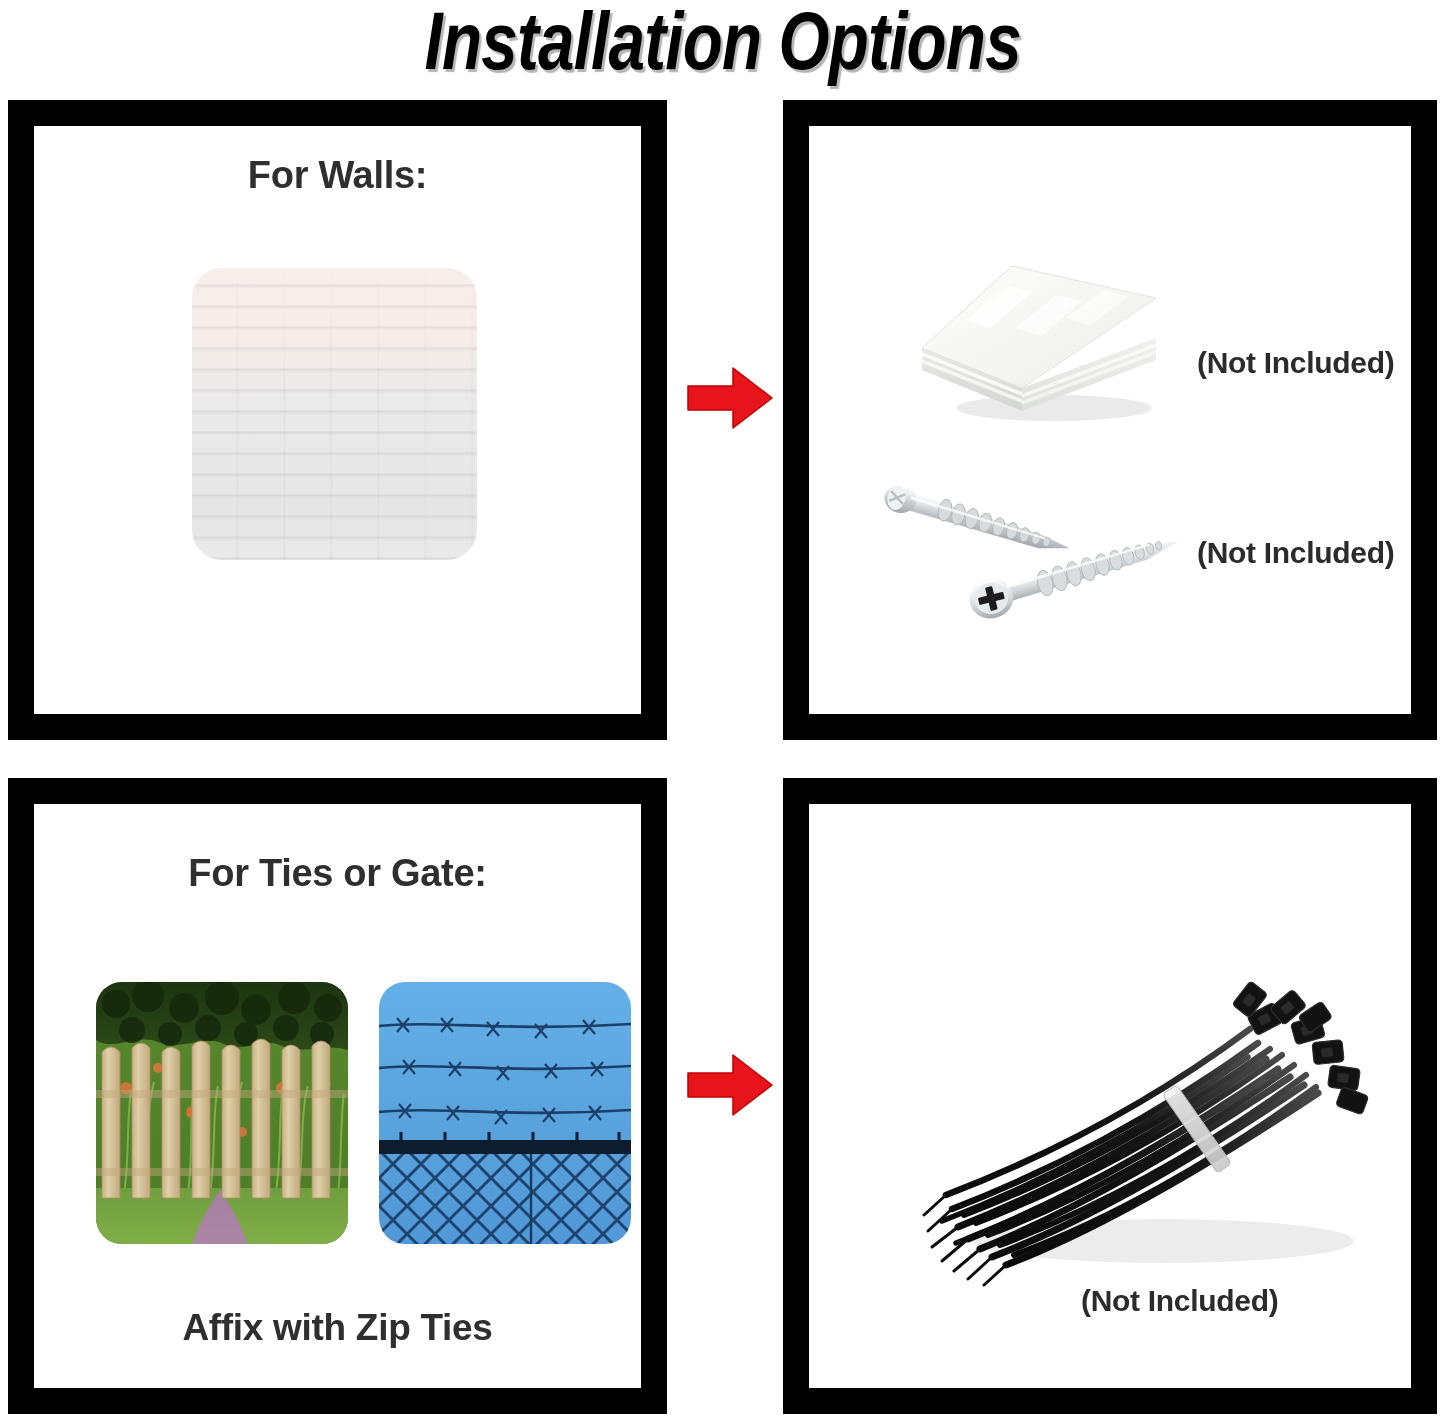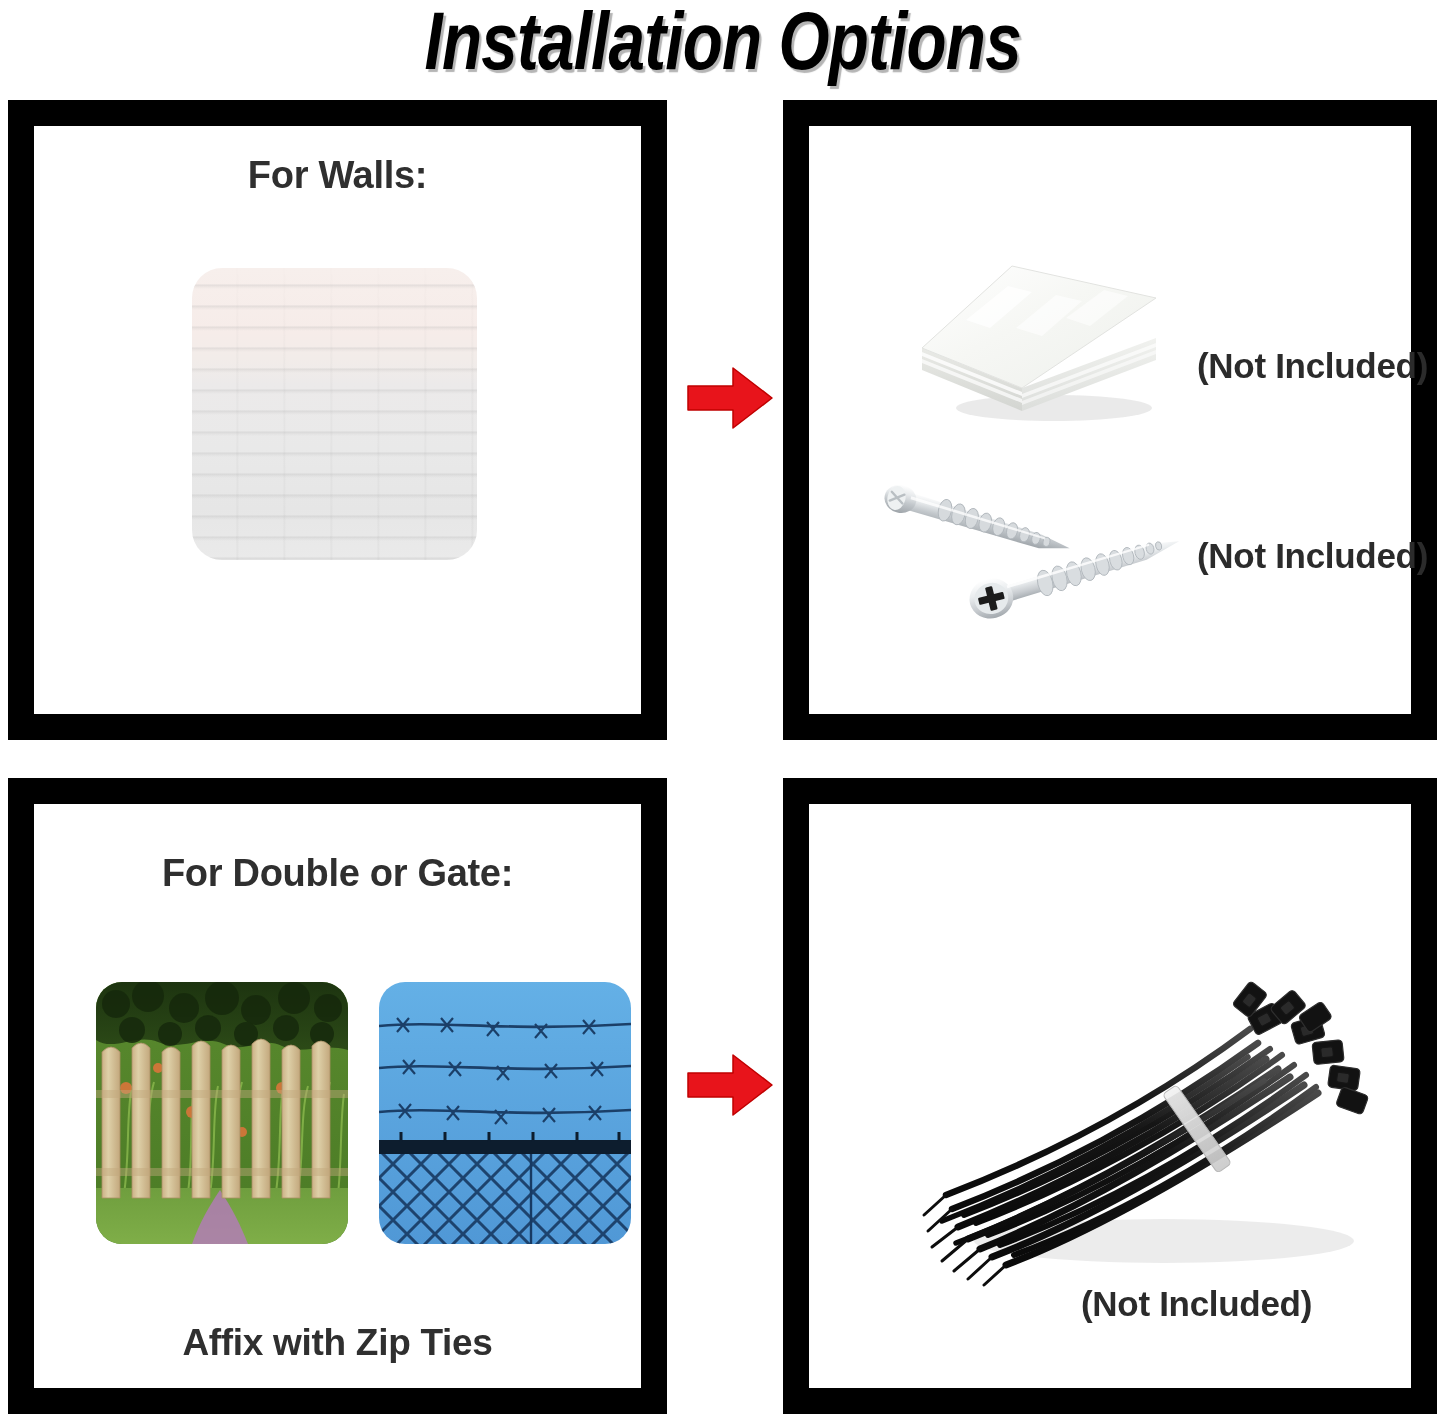--- a/index.html
+++ b/index.html
@@ -47,21 +47,21 @@
   }
   .panel-caption{
     position:absolute; left:0; width:100%;
     text-align:center;
     font-size:37px; font-weight:bold; color:#2f2f2f;
     line-height:1.32;
     letter-spacing:-0.3px;
   }
   .note-label{
     position:absolute;
-    font-size:35px; font-weight:bold; color:#2b2b2b;
+    font-size:30px; font-weight:bold; color:#2b2b2b;
     letter-spacing:-0.3px; white-space:nowrap;
   }
 
   
   .arrow{
     position:absolute;
     width:88px; height:66px;
   }
 
   
@@ -260,21 +260,21 @@
     </div>
 
     <div class="note-label" style="left:388px; top:410px;">(Not Included)</div>
 
   </div>
 </div>
 
 <div class="panel" id="panel-bl">
   <div class="panel-inner">
 
-    <div class="panel-heading" style="top:48px;">For Double or Gate:</div>
+    <div class="panel-heading" style="top:48px;">For Ties or Gate:</div>
 
     <div class="photo" id="photo-wood">
       <svg viewBox="0 0 252 262" width="252" height="262" preserveAspectRatio="none" aria-hidden="true">
         <defs>
           <linearGradient id="hedge" x1="0" y1="0" x2="0" y2="1">
             <stop offset="0%" stop-color="#1d3410"></stop>
             <stop offset="100%" stop-color="#2c4a17"></stop>
           </linearGradient>
           <linearGradient id="foliage" x1="0" y1="0" x2="0" y2="1">
             <stop offset="0%" stop-color="#5a8a2e"></stop>
@@ -405,21 +405,21 @@
             <path d="M198,150 V160"></path>
             <path d="M240,150 V160"></path>
         </g>
 
         <rect x="0" y="172" width="252" height="90" fill="url(#chainlink)"></rect>
 
         <path d="M152,172 V262" stroke="#173a63" stroke-width="2.4"></path>
       </svg>
     </div>
 
-    <div class="panel-caption" style="top:515px;">Affix with Zip Ties</div>
+    <div class="panel-caption" style="top:500px;">Affix with Zip Ties</div>
 
   </div>
 </div>
 
 <div class="arrow" style="left:686px; top:1052px;">
   <svg viewBox="0 0 88 66" width="88" height="66" aria-hidden="true">
     <polygon points="2,21 47,21 47,3 86,33 47,63 47,45 2,45" fill="#E8141B" stroke="#C00000" stroke-width="1.5" stroke-linejoin="round"></polygon>
   </svg>
 </div>
 

